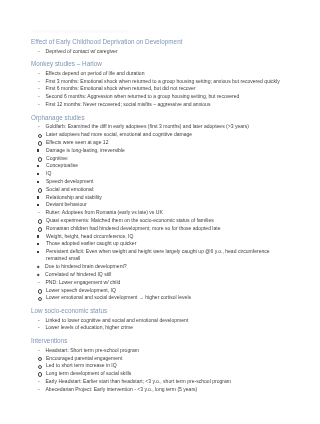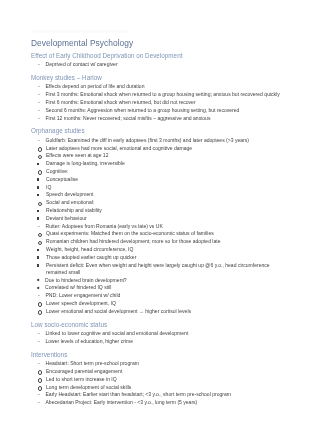--- a/index.html
+++ b/index.html
@@ -121,21 +121,20 @@
 </style>
 </head>
 <body>
 
 <div id="page">
 
   <div class="faint-header"></div>
 
   <div id="content">
 
-    <h1 class="h1">Developmental Psychology</h1>
 
     <h2 class="h2">Effect of Early Childhood Deprivation on Development</h2>
 
     <ul class="lvl l1">
       <li class="item">
         <span class="bullet dash"></span>
         <span class="txt">Deprived of contact w/ caregiver</span>
       </li>
     </ul>
 

